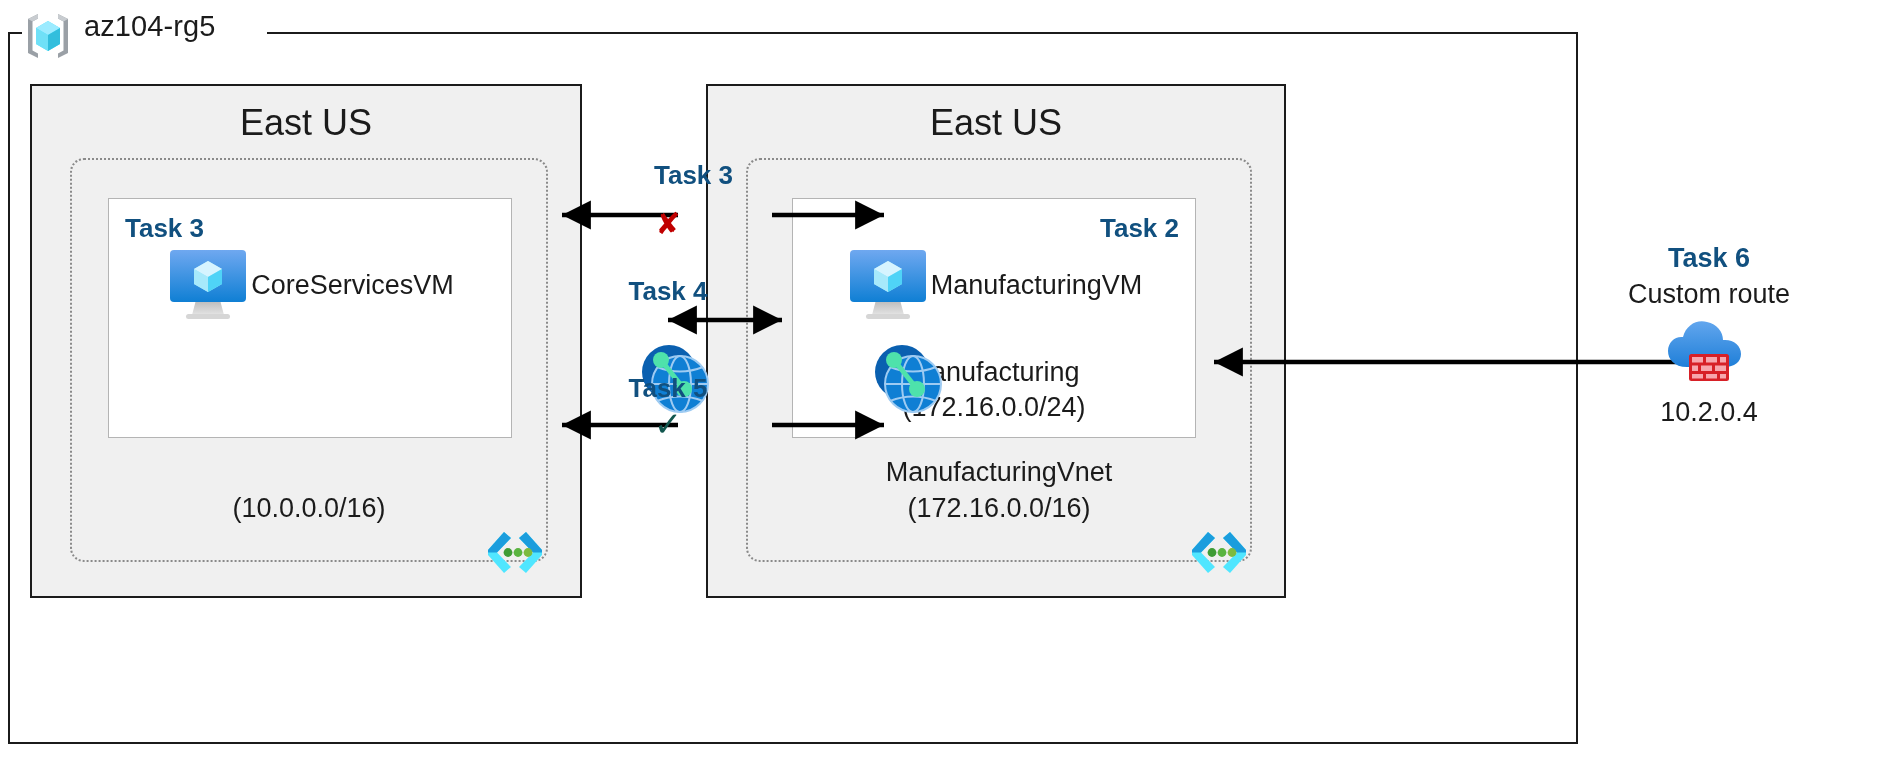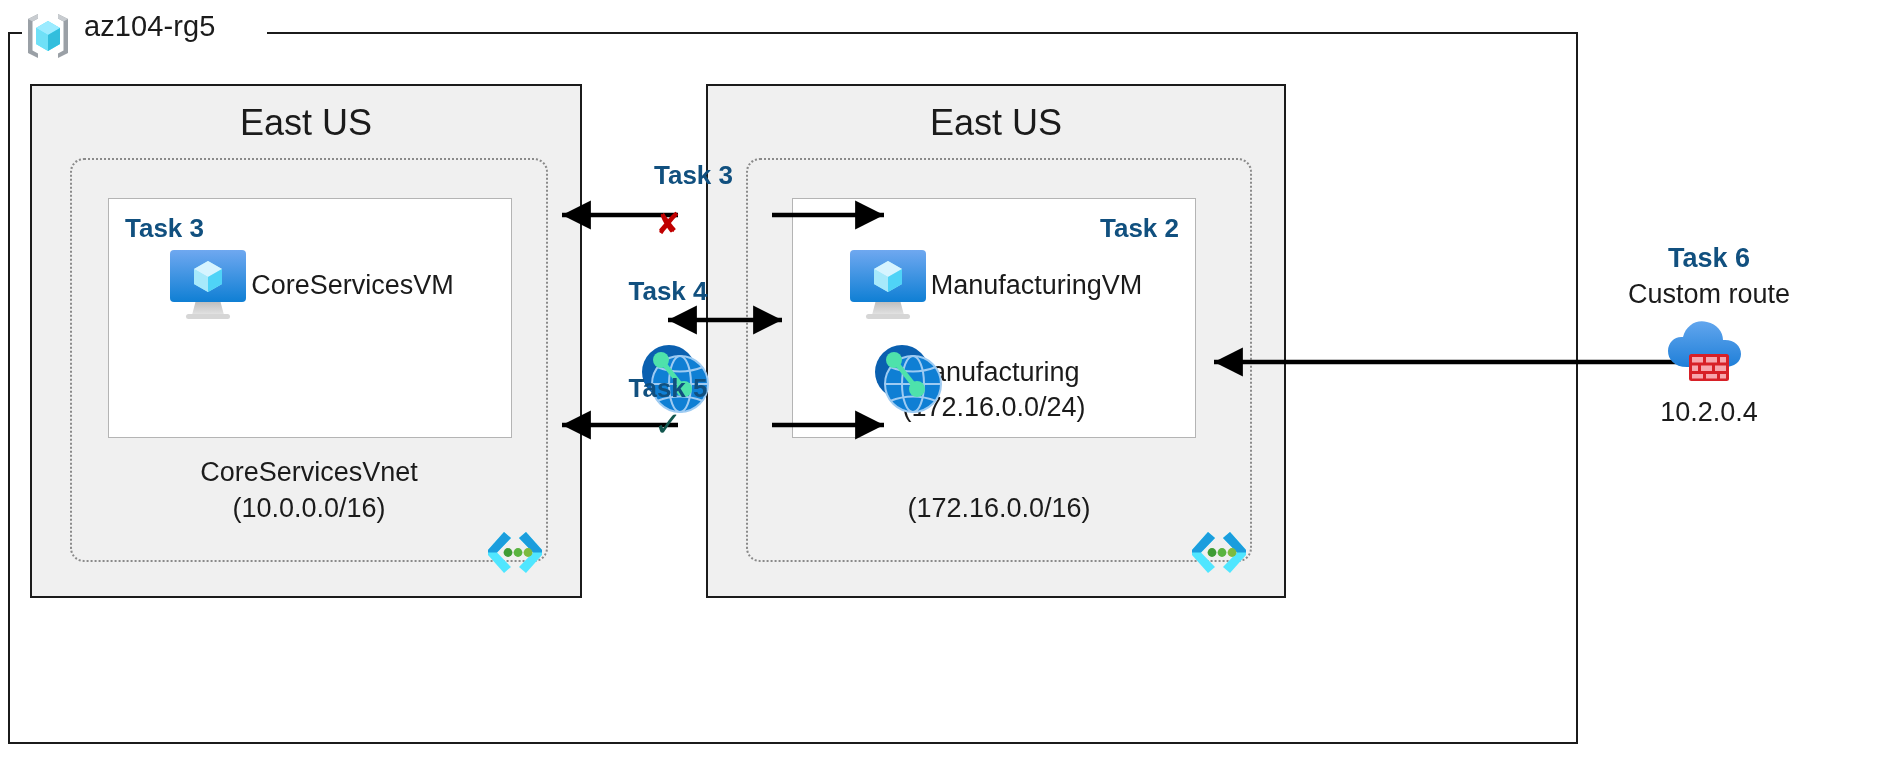--- a/index.html
+++ b/index.html
@@ -249,21 +249,20 @@
               <path d="M42 30 L56 22 L56 37 L42 45 Z" fill="#4fd3f7"></path>
               <path d="M42 30 L28 22 L28 37 L42 45 Z" fill="#a7e9fb"></path>
             </svg>
           </span>
           <span class="vm-name">CoreServicesVM</span>
         </div>
 
       </div>
 
       <div class="vnet-caption">
-        <div>CoreServicesVnet</div>
         <div>(10.0.0.0/16)</div>
       </div>
 
       <span class="icon-abs" style="right:-4px; bottom:-22px;">
         <svg class="icon" width="70" height="58" viewBox="0 0 70 58">
           <path d="M24 8 L8 26 L8 31 L24 49 L31 43 L17 28.5 L31 14 Z" fill="#50e6ff"></path>
           <path d="M24 8 L8 26 L8 28.5 L17 28.5 L31 14 Z" fill="#1b9ddd"></path>
           <path d="M46 8 L62 26 L62 31 L46 49 L39 43 L53 28.5 L39 14 Z" fill="#50e6ff"></path>
           <path d="M46 8 L62 26 L62 28.5 L53 28.5 L39 14 Z" fill="#1b9ddd"></path>
           <circle cx="28" cy="28.5" r="4.4" fill="#3f9c35"></circle>
@@ -307,20 +306,21 @@
           <span class="vm-name">ManufacturingVM</span>
         </div>
 
         <div class="subnet-caption">
           <div>Manufacturing</div>
           <div>(172.16.0.0/24)</div>
         </div>
       </div>
 
       <div class="vnet-caption">
+        <div>ManufacturingVnet</div>
         <div>(172.16.0.0/16)</div>
       </div>
 
       <span class="icon-abs" style="right:-4px; bottom:-22px;">
         <svg class="icon" width="70" height="58" viewBox="0 0 70 58">
           <path d="M24 8 L8 26 L8 31 L24 49 L31 43 L17 28.5 L31 14 Z" fill="#50e6ff"></path>
           <path d="M24 8 L8 26 L8 28.5 L17 28.5 L31 14 Z" fill="#1b9ddd"></path>
           <path d="M46 8 L62 26 L62 31 L46 49 L39 43 L53 28.5 L39 14 Z" fill="#50e6ff"></path>
           <path d="M46 8 L62 26 L62 28.5 L53 28.5 L39 14 Z" fill="#1b9ddd"></path>
           <circle cx="28" cy="28.5" r="4.4" fill="#3f9c35"></circle>

